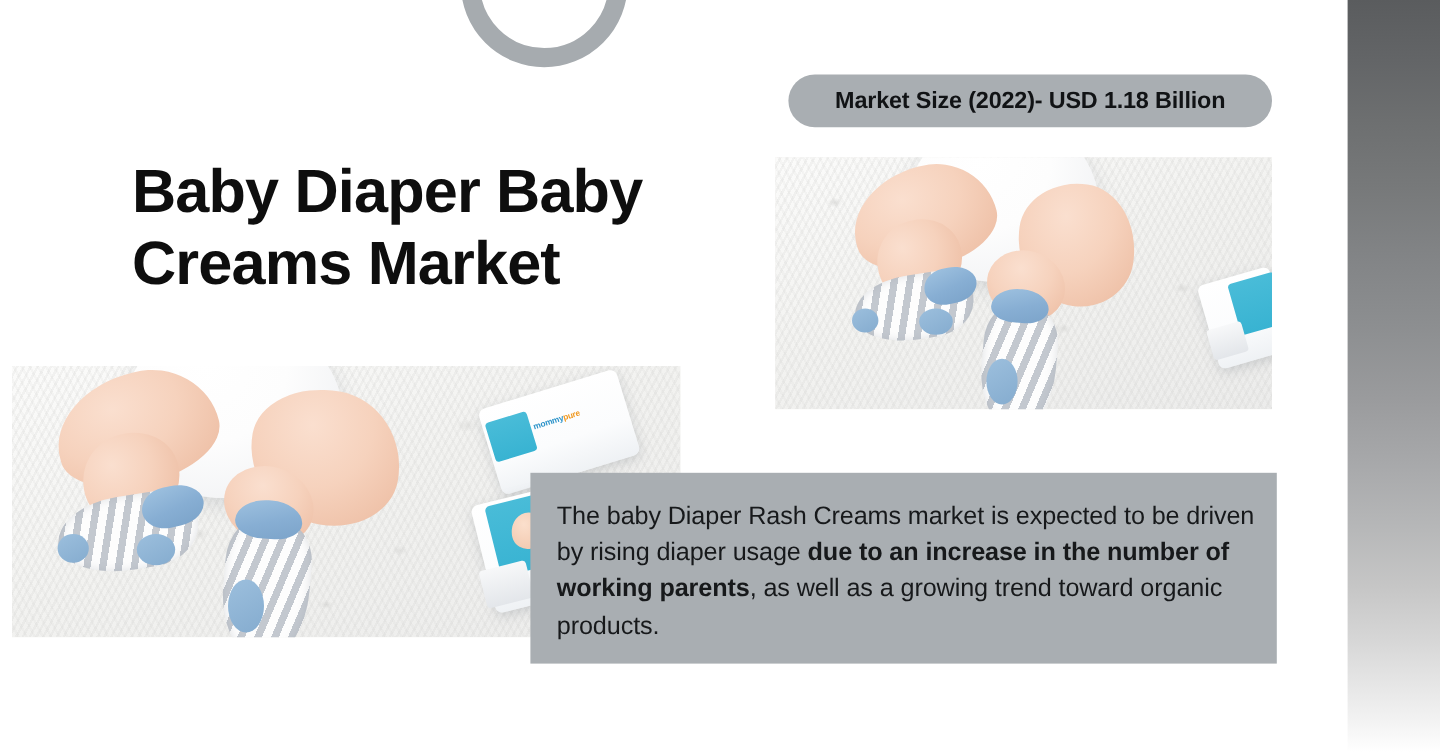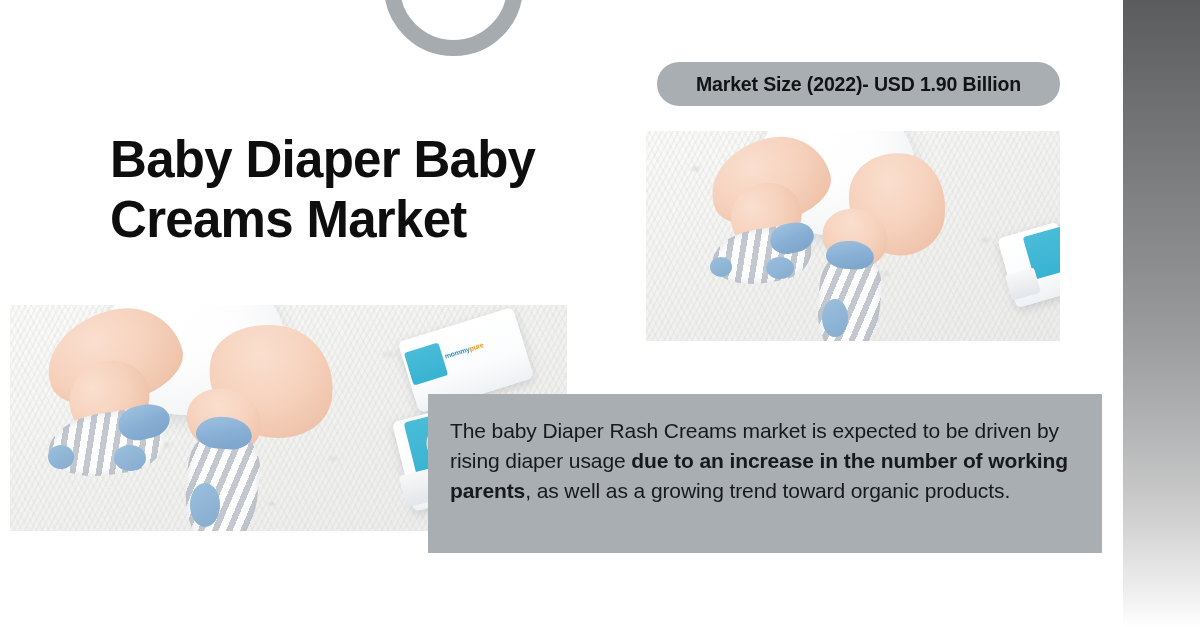--- a/index.html
+++ b/index.html
@@ -167,23 +167,23 @@
   .tube-brand .pure { color: #f0981f; }
   .tube-figure {
     position: absolute;
     border-radius: 50% 50% 44% 44% / 58% 58% 42% 42%;
     background: radial-gradient(ellipse at 40% 30%, #fbdfcc 0%, #f3cbb2 70%, #e8b697 100%);
   }
 
   
   .desc-panel {
     position: absolute;
-    left: 428px;
+    left: 442px;
     top: 394px;
-    width: 674px;
+    width: 622px;
     height: 159px;
     background: #a9aeb2;
     padding: 22px 12px 0 22px;
   }
 
   .desc-text {
     font-size: 21px;
     line-height: 1.44;
     color: #17191b;
     letter-spacing: -0.1px;
@@ -218,21 +218,21 @@
 <body>
 
 <div id="canvas">
 
   <div class="deco-ring"></div>
 
   <h1 class="headline">Baby Diaper Baby
 Creams Market</h1>
 
   <div class="badge">
-    <span>Market Size (2022)- USD 1.90 Billion</span>
+    <span>Market Size (2022)- USD 1.18 Billion</span>
   </div>
 
   <div class="photo photo-top-right">
     <div class="blanket"></div>
 
     <div class="bodysuit" style="left:110px; top:-36px; width:160px; height:140px;"></div>
 
     <div class="leg" style="left:64px; top:8px; width:120px; height:84px;
                 border-radius:56% 44% 50% 50% / 60% 62% 40% 38%;
                 transform:rotate(-14deg);"></div>

